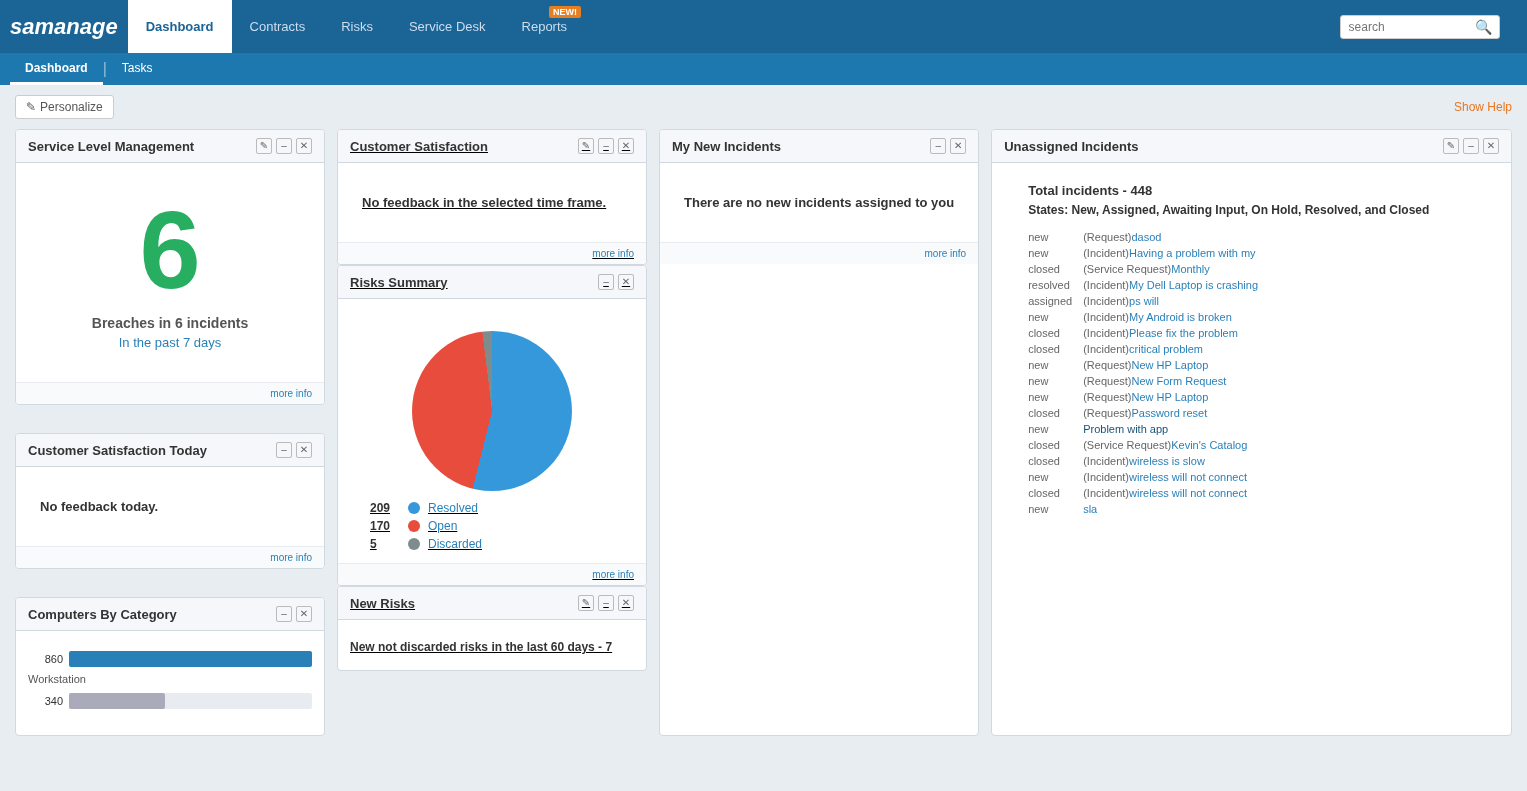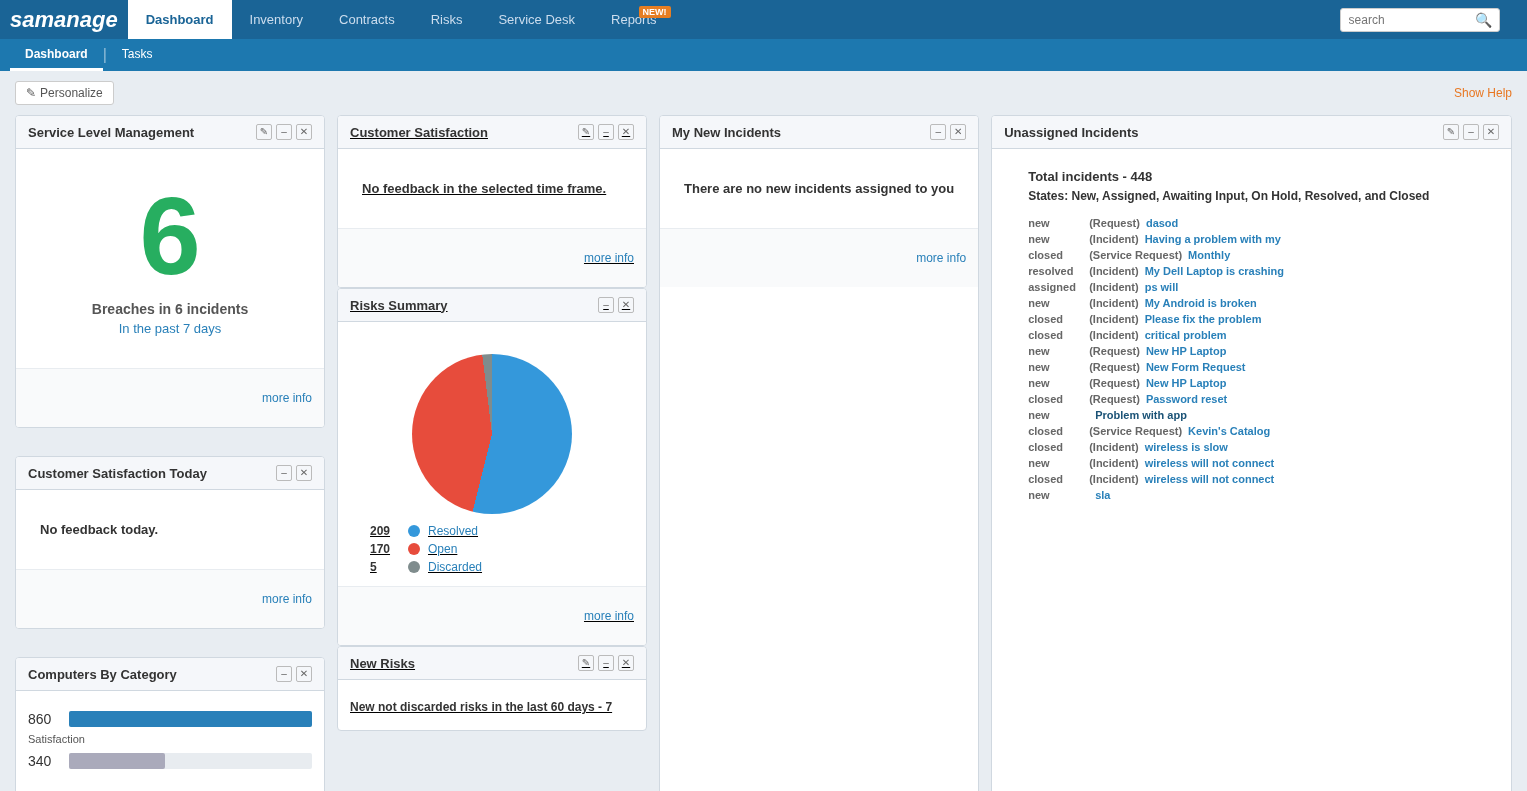--- a/index.html
+++ b/index.html
@@ -3,21 +3,21 @@
   <meta charset="utf-8">
   <style>
     * { box-sizing: border-box; margin: 0; padding: 0; }
     body { font-family: Arial, sans-serif; font-size: 12px; background: #e8edf2; }
 
     
     .top-nav {
       background: #1a6496;
       display: flex;
       align-items: stretch;
-      height: 39px;
+      height: 53px;
       padding: 0 10px;
     }
     .logo {
       display: flex;
       align-items: center;
       margin-right: 10px;
     }
     .logo span {
       color: white;
       font-size: 22px;
@@ -185,23 +185,23 @@
       justify-content: center;
       line-height: 1;
     }
     .widget-body {
       padding: 12px;
     }
     .more-info-link {
       display: block;
       text-align: right;
       color: #2980b9;
-      font-size: 12px;
-      cursor: pointer;
-      padding: 22px 12px;
+      font-size: 10px;
+      cursor: pointer;
+      padding: 5px 12px;
       background: #f9fafb;
       border-top: 1px solid #e8ecf0;
     }
 
     
     .slm-number {
       text-align: center;
       padding: 20px 0 10px;
     }
     .slm-big-number {
@@ -274,21 +274,21 @@
       min-width: 30px;
     }
     .legend-label { color: #2980b9; cursor: pointer; }
 
     
     .bar-chart { padding: 8px 0; }
     .bar-row { display: flex; align-items: center; gap: 6px; margin-bottom: 6px; }
     .bar-label { font-size: 11px; color: #555; min-width: 70px; }
     .bar-track { flex: 1; background: #e8ecf0; height: 16px; border-radius: 2px; }
     .bar-fill { height: 100%; background: #2980b9; border-radius: 2px; }
-    .bar-num { font-size: 14px; color: #333; min-width: 35px; text-align: left; }
+    .bar-num { font-size: 11px; color: #333; min-width: 35px; text-align: right; }
 
     
     .new-risks-text {
       font-size: 12px;
       color: #333;
       font-weight: bold;
       padding: 8px 0 4px;
     }
 
     
@@ -304,24 +304,22 @@
     .incidents-states {
       font-size: 12px;
       font-weight: bold;
       color: #333;
       margin-bottom: 4px;
       line-height: 1.4;
     }
     .incident-row {
       display: flex;
       align-items: center;
-      gap: 6px;
       padding: 2px 0;
       font-size: 11px;
-      font-weight: bold;
     }
     .incident-state {
       color: #666;
       min-width: 55px;
       font-size: 11px;
     }
     .incident-type {
       color: #666;
       font-size: 11px;
     }
@@ -336,21 +334,20 @@
   </style>
 </head>
 <body>
 
 <div class="top-nav">
   <div class="logo">
     <span>samanage</span>
   </div>
   <div class="nav-tabs">
     <button class="nav-tab active">Dashboard</button>
-    <button class="nav-tab">Inventory</button>
     <button class="nav-tab">Contracts</button>
     <button class="nav-tab">Risks</button>
     <button class="nav-tab">Service Desk</button>
     <button class="nav-tab" style="">
       <span class="new-badge">NEW!</span>
       Reports
     </button>
   </div>
   <div class="search-box">
     <input type="text" placeholder="search" style="">
@@ -419,21 +416,21 @@
           </div>
         </div>
         <div class="widget-body">
           <div class="bar-chart">
             <div class="bar-row">
               <span class="bar-num">860</span>
               <div class="bar-track">
                 <div class="bar-fill" style="width:100%"></div>
               </div>
             </div>
-            <div class="bar-label">Satisfaction</div>
+            <div class="bar-label">Workstation</div>
             <div class="bar-row" style="margin-top:8px;">
               <span class="bar-num">340</span>
               <div class="bar-track">
                 <div class="bar-fill" style="width:39.5%; background:#aab;"></div>
               </div>
             </div>
           </div>
         </div>
       </div>
     </div>

